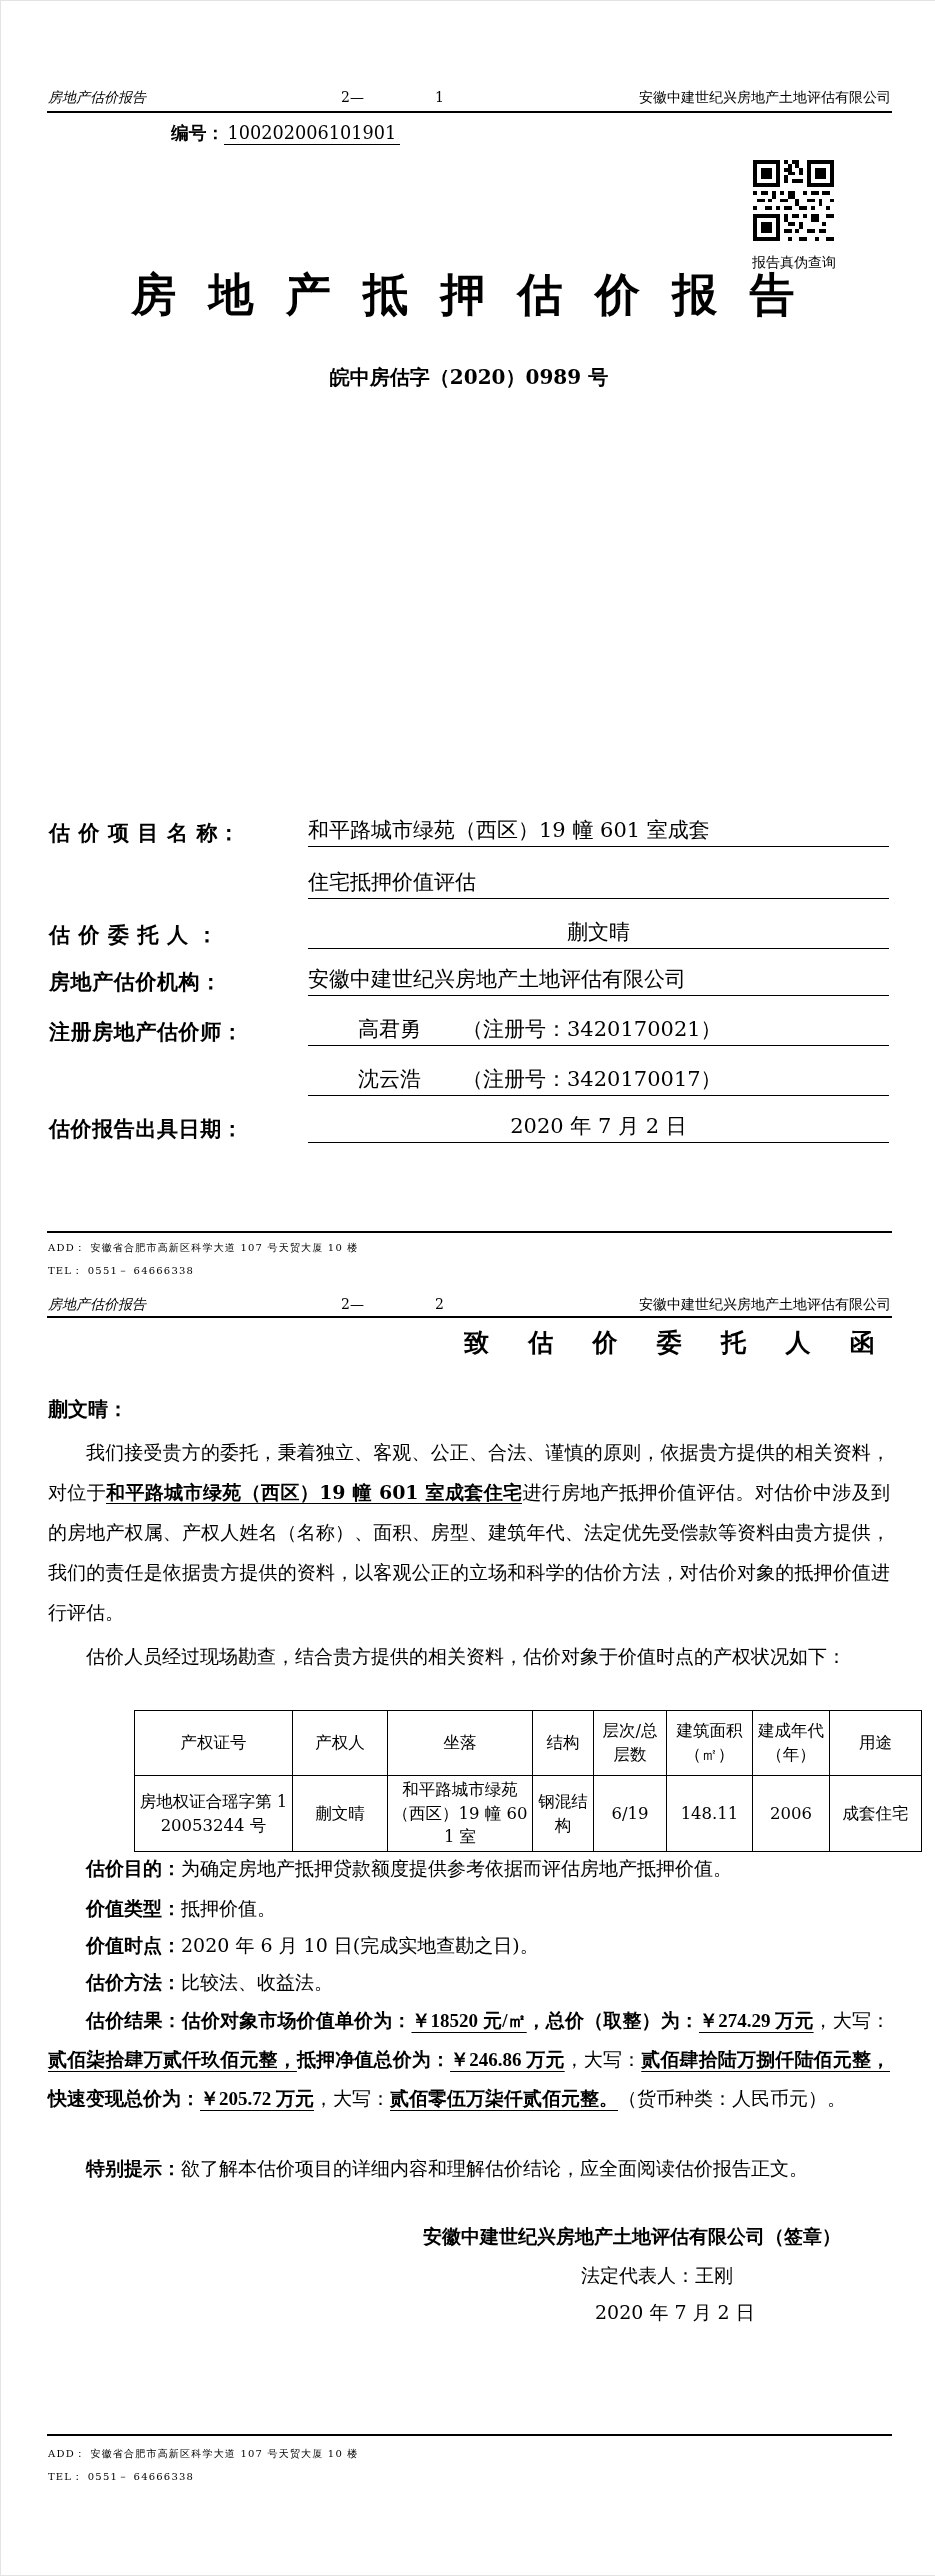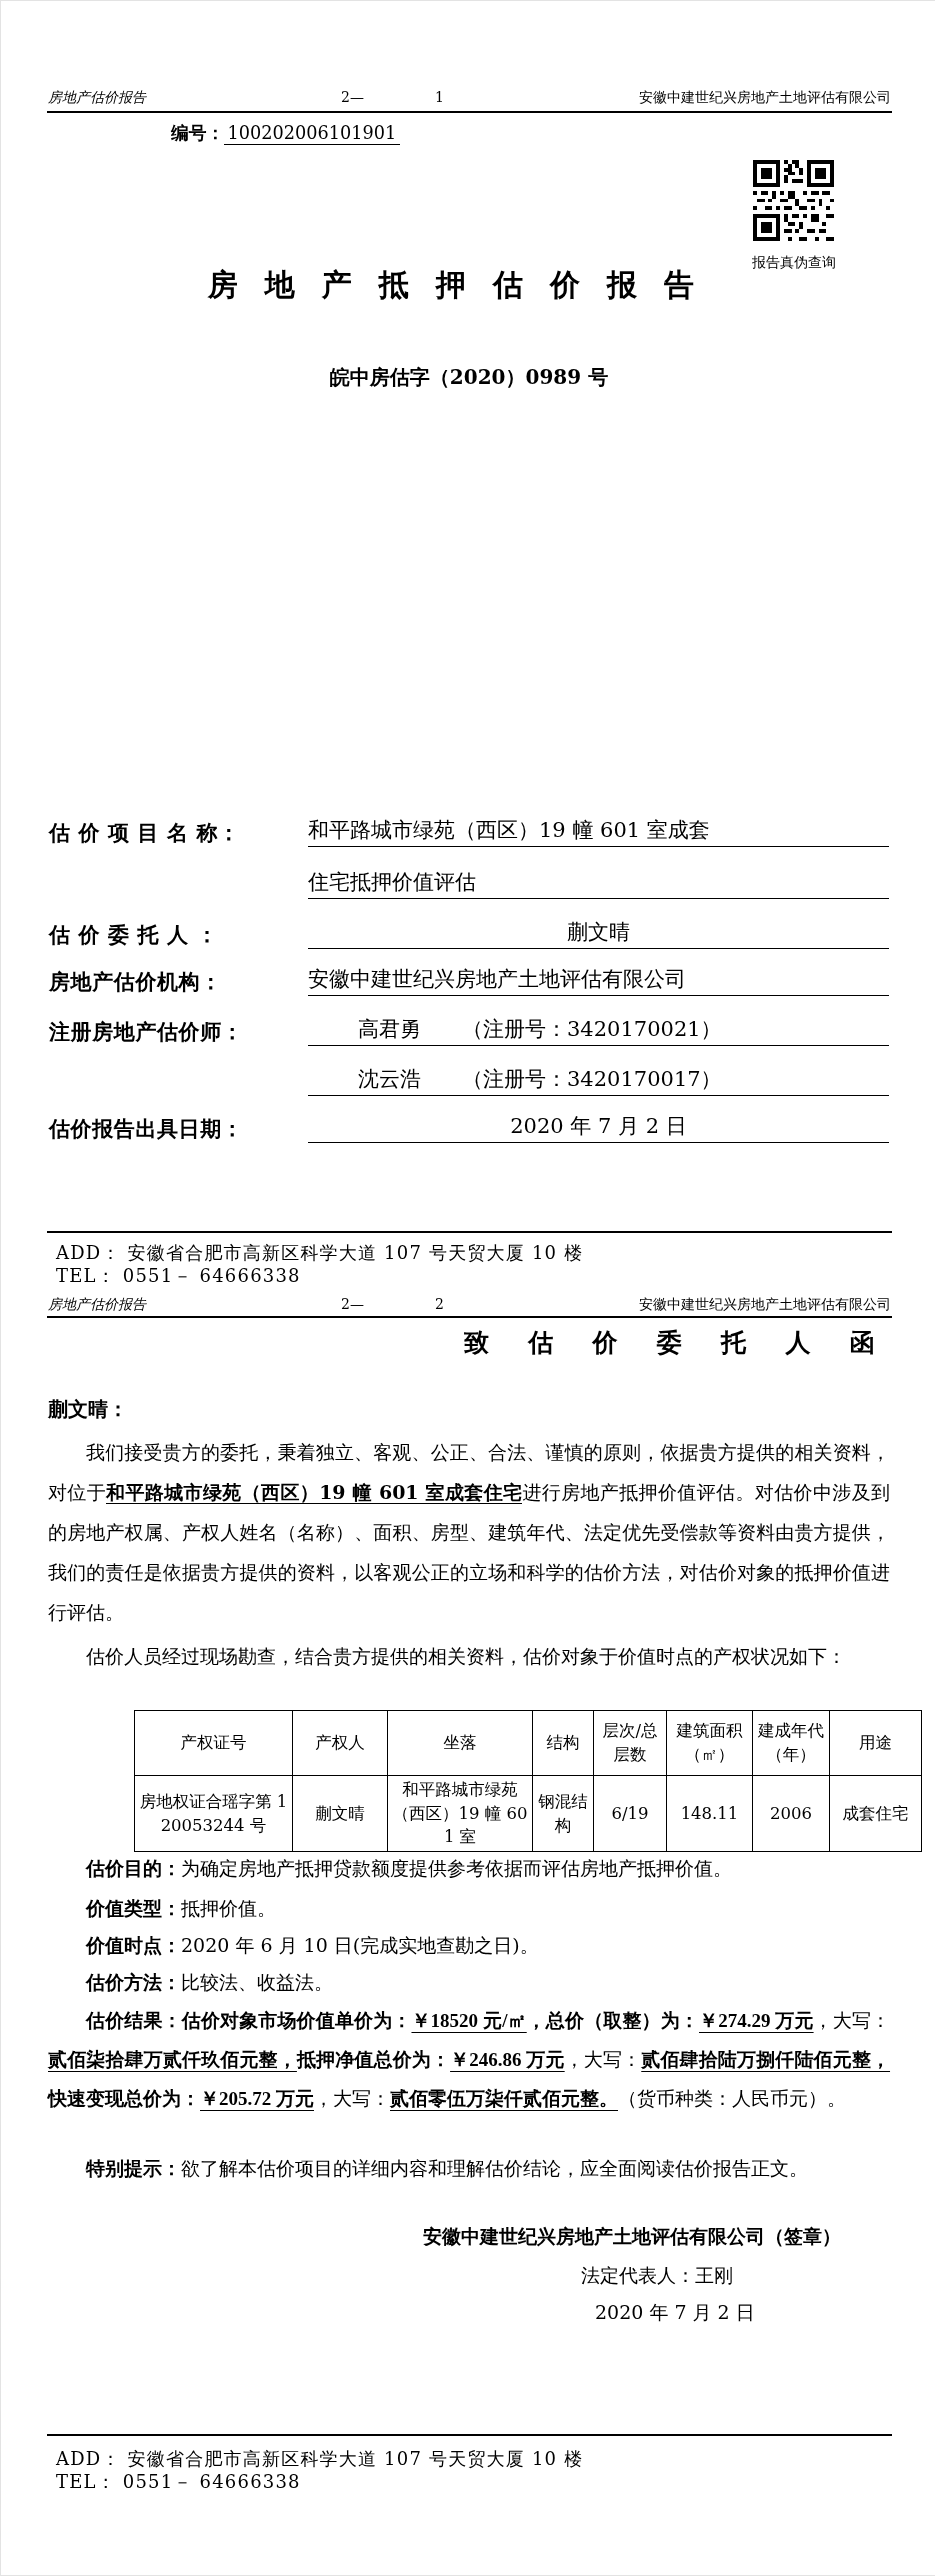--- a/index.html
+++ b/index.html
@@ -14,29 +14,29 @@
     overflow:hidden;
   }
   .abs{position:absolute;}
   
   .runhead{left:47px;width:843px;font-size:14px;display:flex;align-items:baseline;}
   .runhead .rh-left{flex:0 0 auto;font-style:italic;}
   .runhead .rh-mid{flex:1 1 auto;text-align:center;}
   .runhead .rh-mid .dash{margin-right:71px;}
   .runhead .rh-right{flex:0 0 auto;}
   .hrule{left:46px;width:845px;height:2.4px;background:#000;}
-  .footline{left:47px;width:843px;font-size:18px;letter-spacing:1.2px;margin-left:8px;}
+  .footline{left:47px;width:843px;font-size:10px;letter-spacing:1.2px;}
   
   .serial{top:120px;left:170px;font-size:17.7px;}
   .serial .lab{font-weight:700;font-family:"DejaVu Sans","Liberation Sans",sans-serif;}
   .serial .num{border-bottom:1.2px solid #000;padding:0 3.5px 1.2px 3.5px;}
   .qr-wrap{top:159px;left:751px;width:84px;text-align:center;}
   .qr-wrap svg{display:block;width:83px;height:81px;}
   .qr-cap{font-size:14px;margin-top:13px;white-space:nowrap;font-family:"DejaVu Sans","Liberation Sans",sans-serif;}
-  .doc-title{top:264px;left:33px;width:842px;text-align:center;font-size:30px;font-weight:700;letter-spacing:8.3px;white-space:nowrap;}
+  .doc-title{top:264px;left:45px;width:842px;text-align:center;font-size:45px;font-weight:700;letter-spacing:8.3px;white-space:nowrap;}
   .doc-subtitle{top:363px;left:47px;width:842px;text-align:center;font-size:20px;font-weight:700;}
   .fieldrow{left:48px;width:840px;display:flex;align-items:flex-end;height:33px;font-size:21px;}
   .fieldrow .flabel{flex:0 0 259px;font-weight:700;white-space:nowrap;letter-spacing:0.6px;}
   .fieldrow .fspacer{flex:0 0 259px;}
   .fieldrow .fvalue{flex:1 1 auto;border-bottom:1.8px solid #000;padding-bottom:2.4px;white-space:nowrap;}
   .fv-center{text-align:center;}
   .fv-left{text-align:left;}
   .fv-pad{padding-left:50px;}
   .regno{margin-left:41px;}
   

